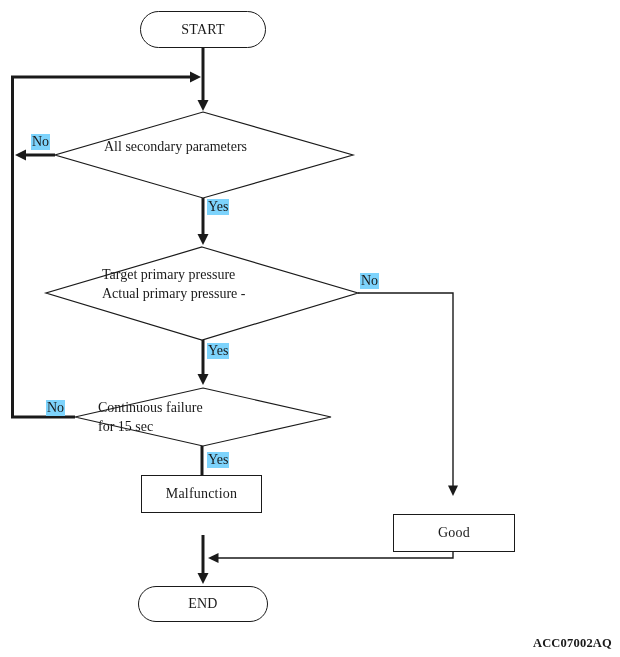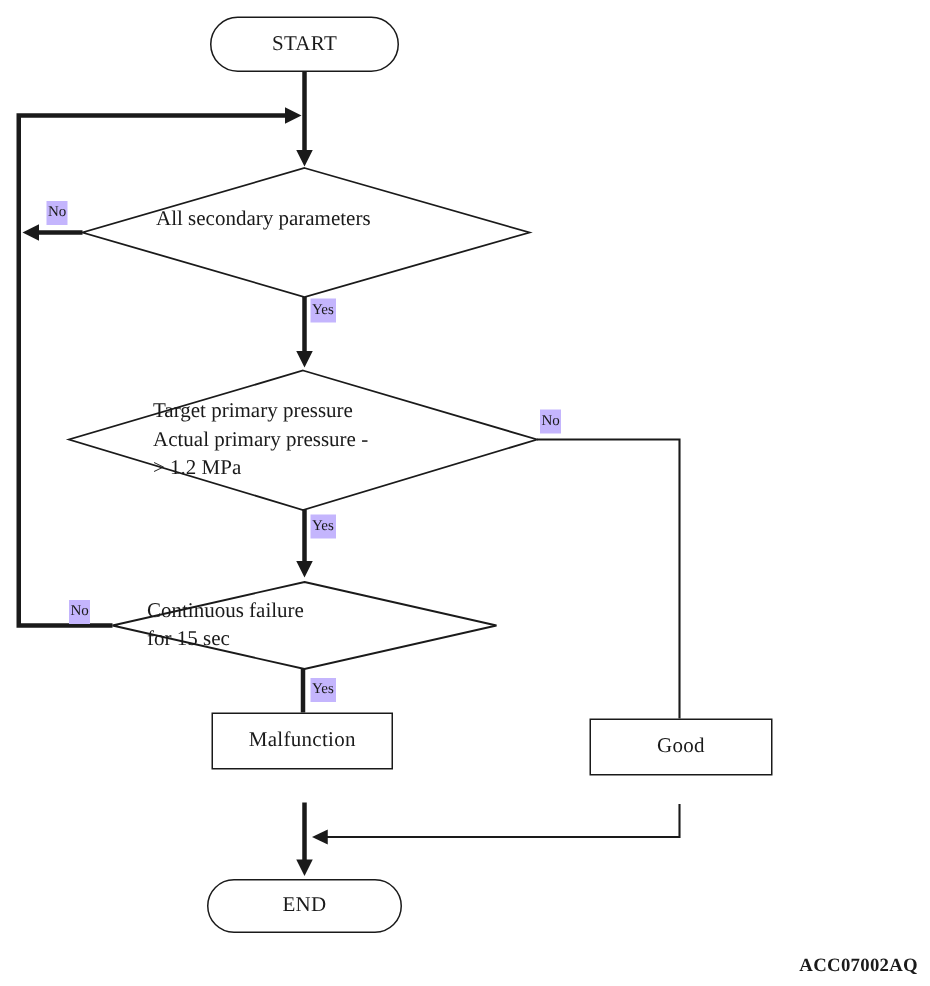--- a/index.html
+++ b/index.html
@@ -41,23 +41,23 @@
   .dtext {
     position: absolute;
     width: 200px;
     text-align: left;
     font-size: 14px;
     line-height: 19px;
     z-index: 2;
   }
   .elabel {
     position: absolute;
-    font-size: 10px;
+    font-size: 14px;
     line-height: 16px;
-    background: #c4b5fd;
+    background: #7dd3fc;
     z-index: 2;
     padding: 0 1px;
   }
   .figcode {
     position: absolute;
     right: 8px;
     top: 636px;
     font-size: 12.5px;
     font-weight: bold;
     letter-spacing: 0.2px;
@@ -116,36 +116,35 @@
   </svg>
 
   <div class="node terminator" style="left:140px; top:11px; width:126px; height:37px;">
     <span>START</span>
   </div>
 
   <div class="node" style="left:141px; top:475px; width:121px; height:38px;">
     <span>Malfunction</span>
   </div>
 
-  <div class="node" style="left:393px; top:479px; width:122px; height:38px;">
+  <div class="node" style="left:393px; top:514px; width:122px; height:38px;">
     <span>Good</span>
   </div>
 
   <div class="node terminator" style="left:138px; top:586px; width:130px; height:36px;">
     <span>END</span>
   </div>
 
   <div class="dtext" style="left:104px; top:137px;">
     <div>All secondary parameters</div>
   </div>
 
   <div class="dtext" style="left:102px; top:265px;">
     <div>Target primary pressure</div>
     <div>Actual primary pressure -</div>
-    <div>&gt; 1.2 MPa</div>
   </div>
 
   <div class="dtext" style="left:98px; top:398px;">
     <div>Continuous failure</div>
     <div>for 15 sec</div>
   </div>
 
   <div class="elabel" style="left:31px; top:134px;">No</div>
   <div class="elabel" style="left:207px; top:199px;">Yes</div>
   <div class="elabel" style="left:360px; top:273px;">No</div>

